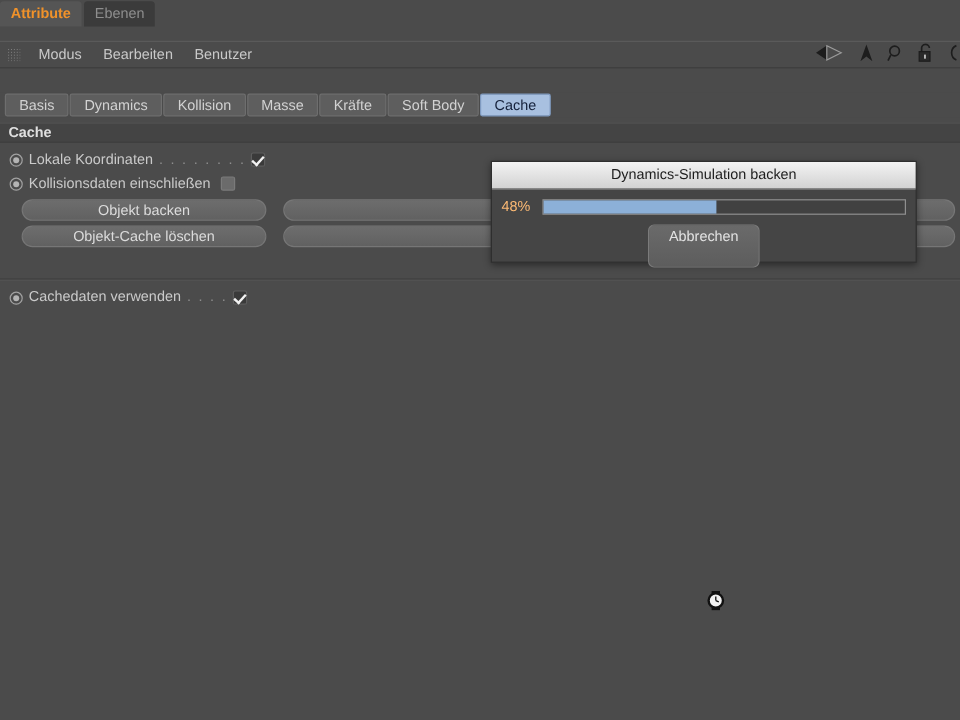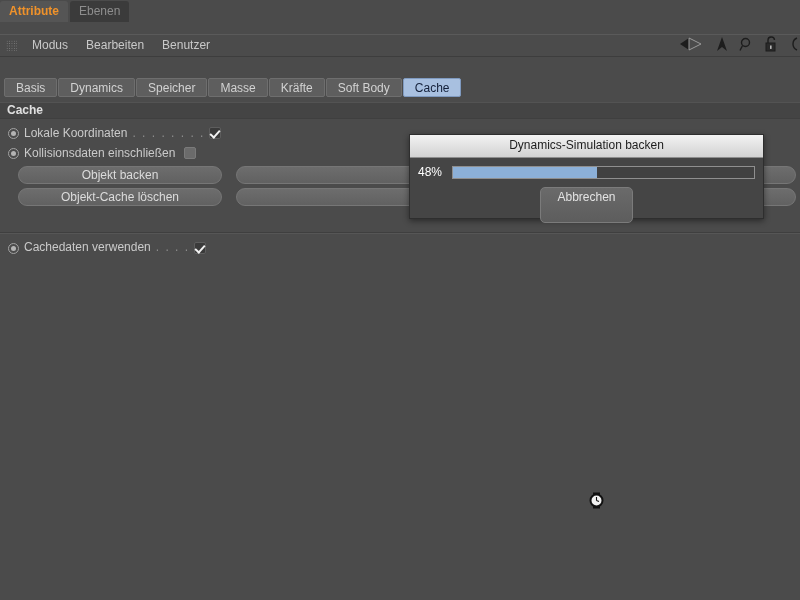--- a/index.html
+++ b/index.html
@@ -267,21 +267,21 @@
     text-align: center;
     line-height: 21px;
   }
   .dlg-progress-row {
     display: flex;
     align-items: center;
     padding: 7px 8px 0 8px;
   }
   .pct {
     width: 34px;
-    color: #ffffff;
+    color: #fdba74;
     font-size: 12px;
     flex: 0 0 auto;
   }
   .pbar {
     flex: 1 1 auto;
     height: 13px;
     background: #414141;
     border: 1px solid #8f8f8f;
     box-sizing: border-box;
     position: relative;
@@ -361,21 +361,21 @@
           <path d="M9 2 A6.5 6.5 0 0 0 9 14" fill="none" stroke="#1d1d1d" stroke-width="1.4"></path>
         </svg>
       </span>
     </div>
   </div>
 
 
   <div class="tabstrip">
     <div class="atab">Basis</div>
     <div class="atab">Dynamics</div>
-    <div class="atab">Speicher</div>
+    <div class="atab">Kollision</div>
     <div class="atab">Masse</div>
     <div class="atab">Kräfte</div>
     <div class="atab">Soft Body</div>
     <div class="atab selected">Cache</div>
   </div>
 
   <div class="attr-body">
 
     <div class="group-head">Cache</div>
 

